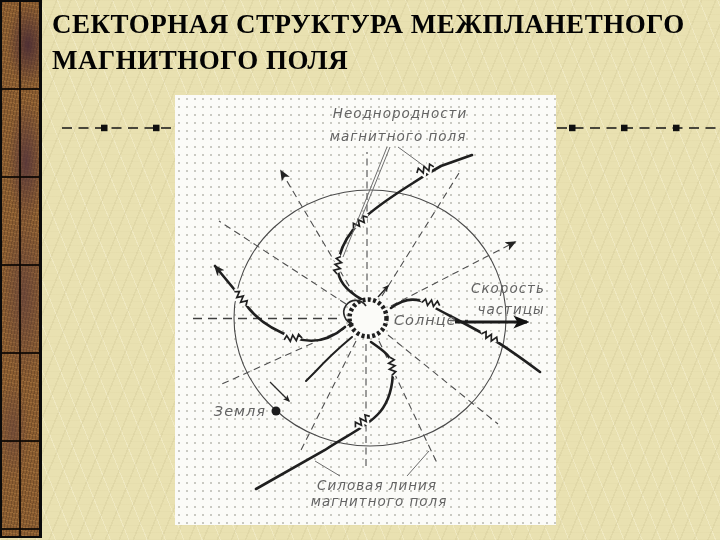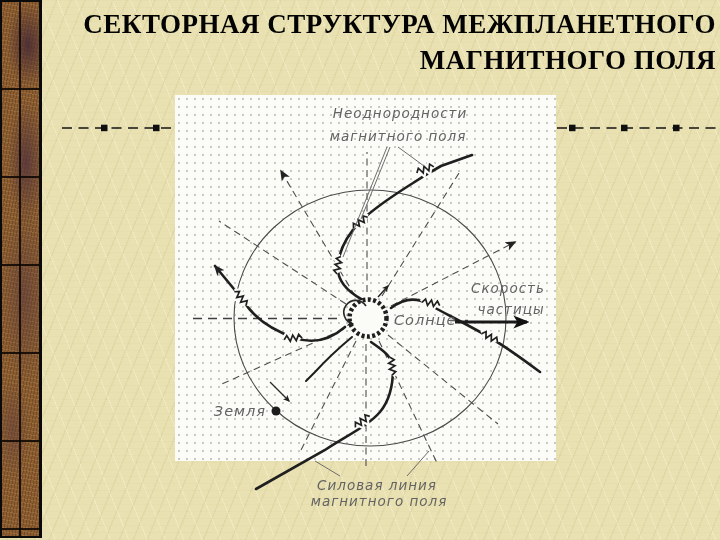--- a/index.html
+++ b/index.html
@@ -25,27 +25,27 @@
       linear-gradient(90deg, transparent 0 17px, rgba(10,5,2,.85) 17px 19px, transparent 19px),
       repeating-linear-gradient(180deg, transparent 0 86px, rgba(10,5,2,.85) 86px 88px),
       radial-gradient(ellipse 30px 60px at 70% 8%, rgba(74,44,52,.92), transparent 70%),
       radial-gradient(ellipse 26px 90px at 65% 30%, rgba(84,52,58,.85), transparent 70%),
       radial-gradient(ellipse 30px 120px at 60% 55%, rgba(90,58,60,.6), transparent 75%),
       radial-gradient(ellipse 22px 70px at 30% 80%, rgba(96,62,58,.55), transparent 75%),
       repeating-linear-gradient(100deg, rgba(0,0,0,.16) 0 1px, transparent 1px 3px),
       repeating-linear-gradient(10deg, rgba(214,160,90,.25) 0 1px, transparent 1px 4px);
   }
   .title{
-    position:absolute;left:52px;right:4px;top:6px;text-align:right;
+    position:absolute;left:52px;right:4px;top:6px;text-align:left;
     font-weight:bold;font-size:27px;line-height:36px;color:var(--title-black);
     letter-spacing:.5px;
   }
   .rule{position:absolute;left:60px;top:123px;width:658px;height:10px}
   .panel{
-    position:absolute;left:175px;top:95px;width:381px;height:366px;
+    position:absolute;left:175px;top:95px;width:381px;height:430px;
     background-color:var(--panel-bg);
     background-image:radial-gradient(circle,#c9c9c2 .8px,transparent 1.1px);
     background-size:8px 8px;
   }
   .rad{stroke:#4e4e4e;stroke-width:1.1;stroke-dasharray:7 4.5;fill:none}
   .dashH{stroke:#3e3e3e;stroke-width:1.3;stroke-dasharray:9 6;fill:none}
   .arm{stroke:var(--diagram-line);stroke-width:2.6;fill:none;stroke-linecap:round}
   .armthin{stroke:var(--diagram-line);stroke-width:2;fill:none;stroke-linecap:round}
   .zigC{stroke:var(--panel-bg);stroke-width:6;fill:none}
   .zig{stroke:var(--diagram-line);stroke-width:1.7;fill:none;stroke-linejoin:miter}

